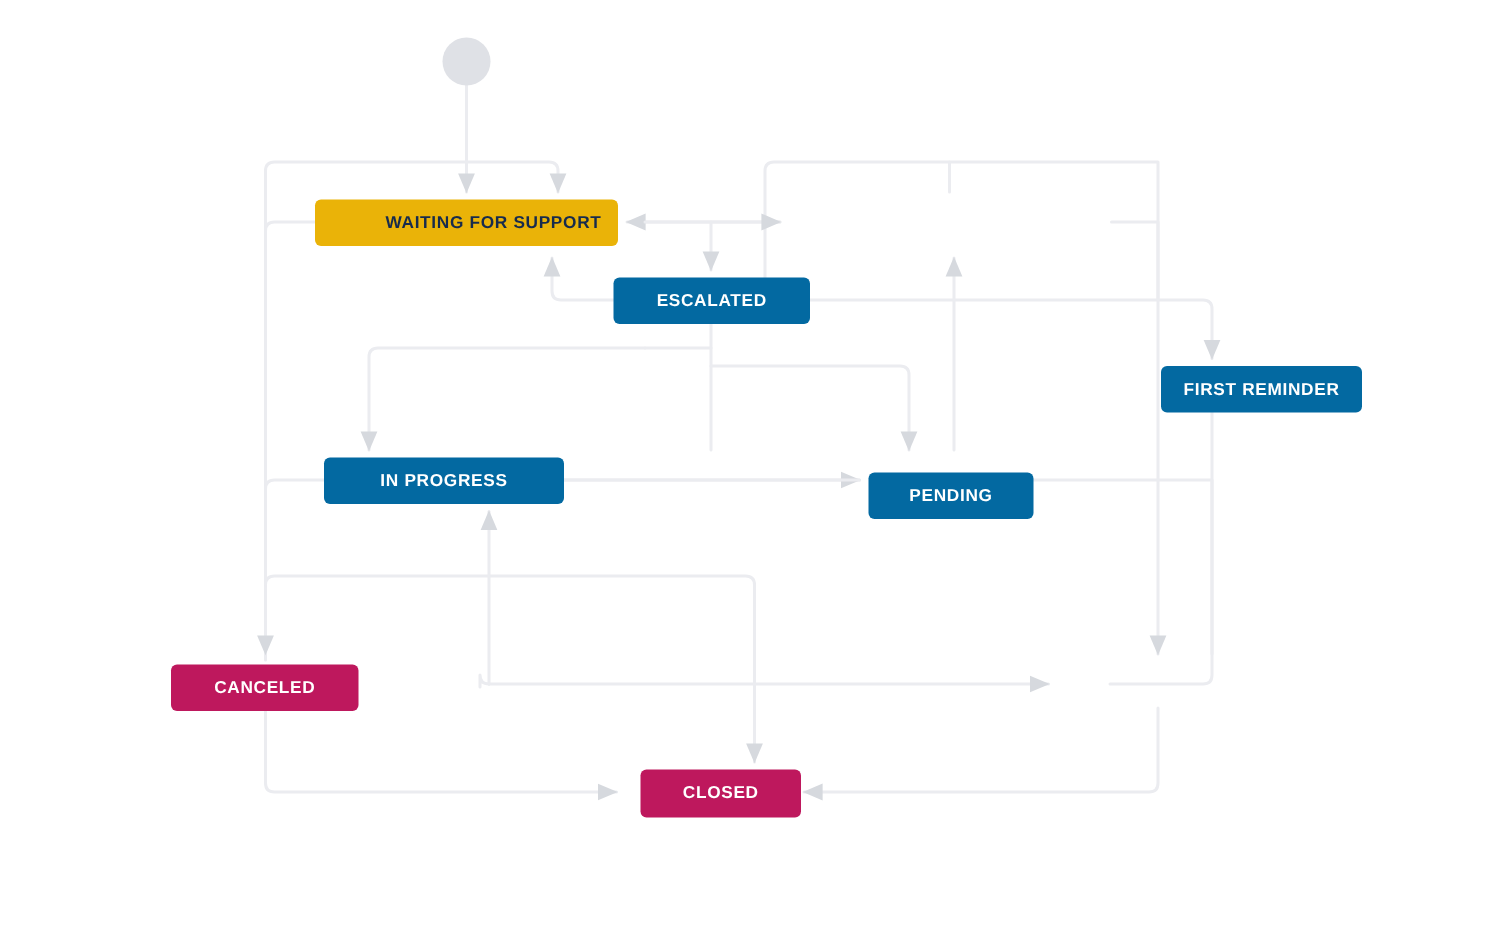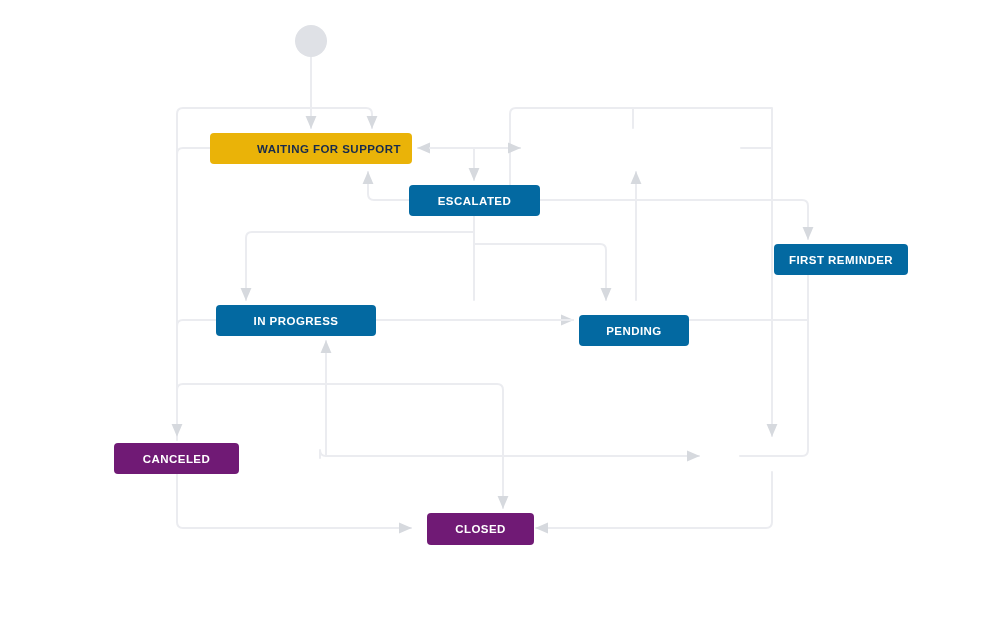--- a/index.html
+++ b/index.html
@@ -39,21 +39,21 @@
   .node.status-neutral{
     background:#eab308;
     color:#172B4D;
     padding-left:36px;
   }
   .node.status-inprogress{
     background:#0369a1;
     color:#ffffff;
   }
   .node.status-done{
-    background:#701a75;
+    background:#be185d;
     color:#ffffff;
     text-align:center;
   }
   .start-circle{
     position:absolute;
     width:32px;height:32px;
     border-radius:50%;
     background:#DFE1E6;
     z-index:5;
   }

